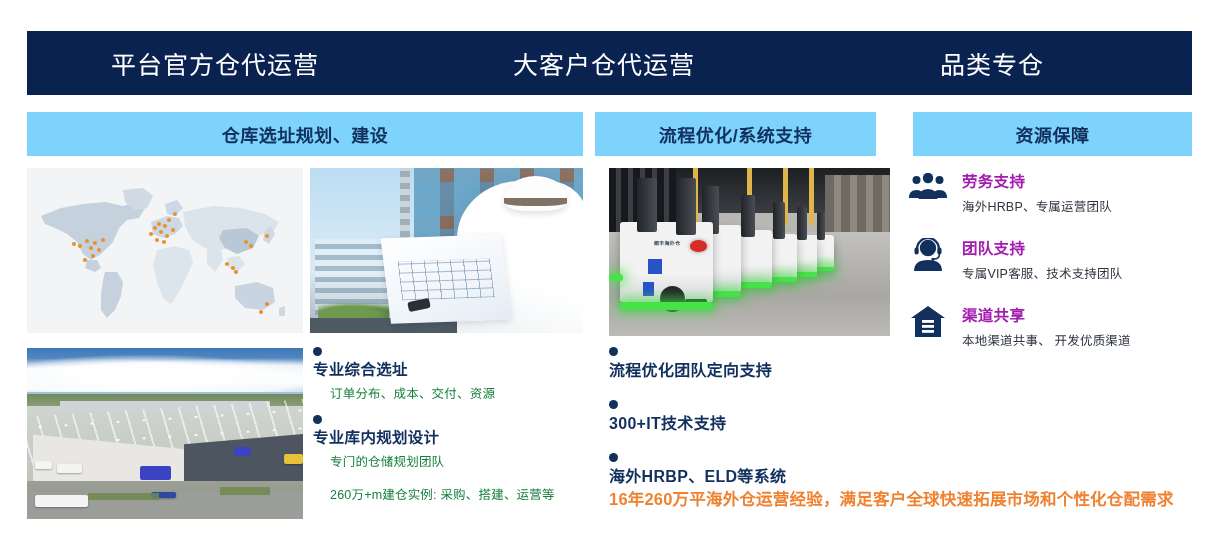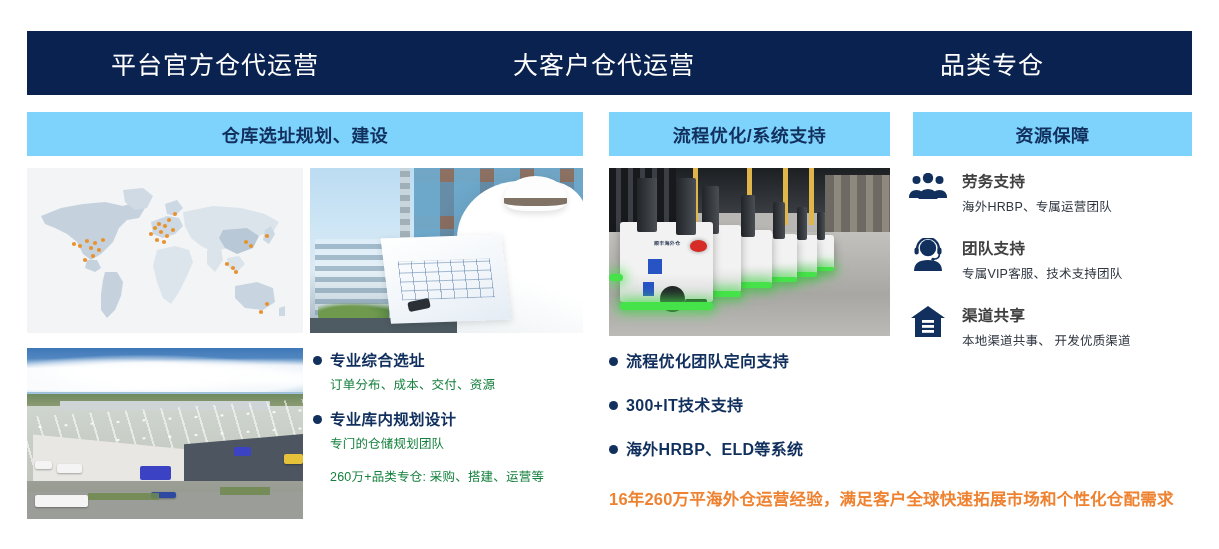--- a/index.html
+++ b/index.html
@@ -29,21 +29,21 @@
 
   
   .secbar{
     position:absolute;height:44px;background:#7dd3fc;
     display:flex;align-items:center;justify-content:center;
   }
   .secbar span{
     color:#12305e;font-weight:bold;font-size:18px;letter-spacing:.5px;white-space:nowrap;
   }
   .secbar-a{left:27px;top:112px;width:556px;}
-  .secbar-b{left:609px;top:112px;width:281px;}
+  .secbar-b{left:595px;top:112px;width:281px;}
   .secbar-c{left:913px;top:112px;width:279px;}
 
   
   .media{position:absolute;overflow:hidden;}
   .m-map{left:27px;top:168px;width:276px;height:165px;background:#f3f4f6;}
   .m-arch{left:310px;top:168px;width:273px;height:165px;}
   .m-agv{left:609px;top:168px;width:281px;height:168px;}
   .m-wh{left:27px;top:348px;width:276px;height:171px;}
 
   
@@ -135,37 +135,37 @@
   .wh .road{position:absolute;left:0;bottom:0;width:100%;height:16%;background:#9a9d98;}
   .wh .truck{position:absolute;background:#f4f4f4;border-radius:2px;box-shadow:0 1px 2px rgba(0,0,0,.3);}
   .wh .logobox{position:absolute;background:#3b43c4;border-radius:2px;}
   .wh .grass{position:absolute;background:#6e8a4e;opacity:.85;}
 
   
   .blist{position:absolute;}
   .bl-left{left:313px;top:348px;width:280px;}
   .bl-mid{left:609px;top:348px;width:300px;}
   .bitem{margin-bottom:5px;}
-  .brow{display:flex;align-items:baseline;}
+  .brow{display:flex;align-items:baseline;flex-direction:column;}
   .dot{width:9px;height:9px;border-radius:50%;background:#12305e;
     flex:0 0 9px;margin-right:8px;position:relative;top:-1px;}
   .btitle{color:#12305e;font-weight:bold;font-size:15.5px;letter-spacing:.3px;white-space:nowrap;}
   .bsub{color:#15803d;font-size:12.5px;margin:4px 0 0 17px;letter-spacing:.2px;white-space:nowrap;}
   .bl-left .bitem{margin-bottom:14px;}
   .bl-mid .bitem{margin-bottom:20px;}
   .bl-mid .btitle{font-size:16px;}
 
   
   .flist{position:absolute;left:908px;top:168px;width:288px;}
   .fitem{display:flex;align-items:flex-start;margin-bottom:20px;}
   .ficon{width:40px;height:40px;flex:0 0 40px;margin-right:14px;
     display:flex;align-items:center;justify-content:center;}
   .ficon svg{display:block;}
   .ftext{padding-top:1px;}
-  .ftitle{color:#404040;font-weight:bold;font-size:15.5px;letter-spacing:.3px;white-space:nowrap;}
+  .ftitle{color:#a21caf;font-weight:bold;font-size:15.5px;letter-spacing:.3px;white-space:nowrap;}
   .fsub{color:#2f3640;font-size:12.5px;margin-top:5px;letter-spacing:.2px;white-space:nowrap;}
 
   
   .footnote{
     position:absolute;left:609px;top:486px;
     color:#ef8230;font-weight:bold;font-size:16.5px;letter-spacing:.2px;white-space:nowrap;
   }
 </style>
 </head>
 <body>
@@ -348,21 +348,21 @@
       <div class="bsub">订单分布、成本、交付、资源</div>
     </div>
     <div class="bitem">
       <div class="brow">
         <span class="dot"></span>
         <span class="btitle">专业库内规划设计</span>
       </div>
       <div class="bsub">专门的仓储规划团队</div>
     </div>
     <div class="bitem">
-      <div class="bsub">260万+品类专仓: 采购、搭建、运营等</div>
+      <div class="bsub">260万+m建仓实例: 采购、搭建、运营等</div>
     </div>
   </div>
 
   <div class="blist bl-mid">
     <div class="bitem">
       <div class="brow">
         <span class="dot"></span>
         <span class="btitle">流程优化团队定向支持</span>
       </div>
     </div>

